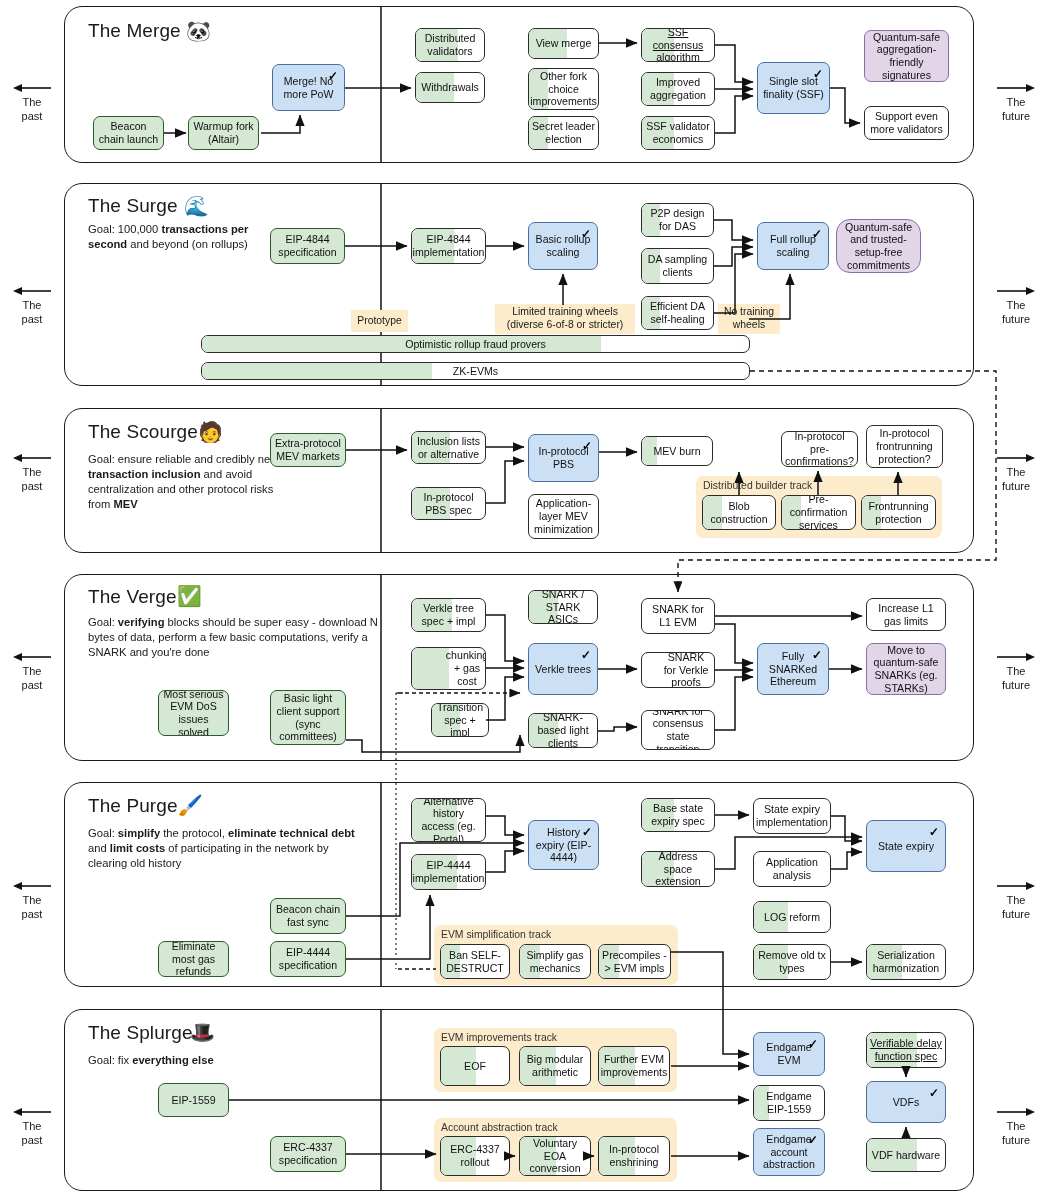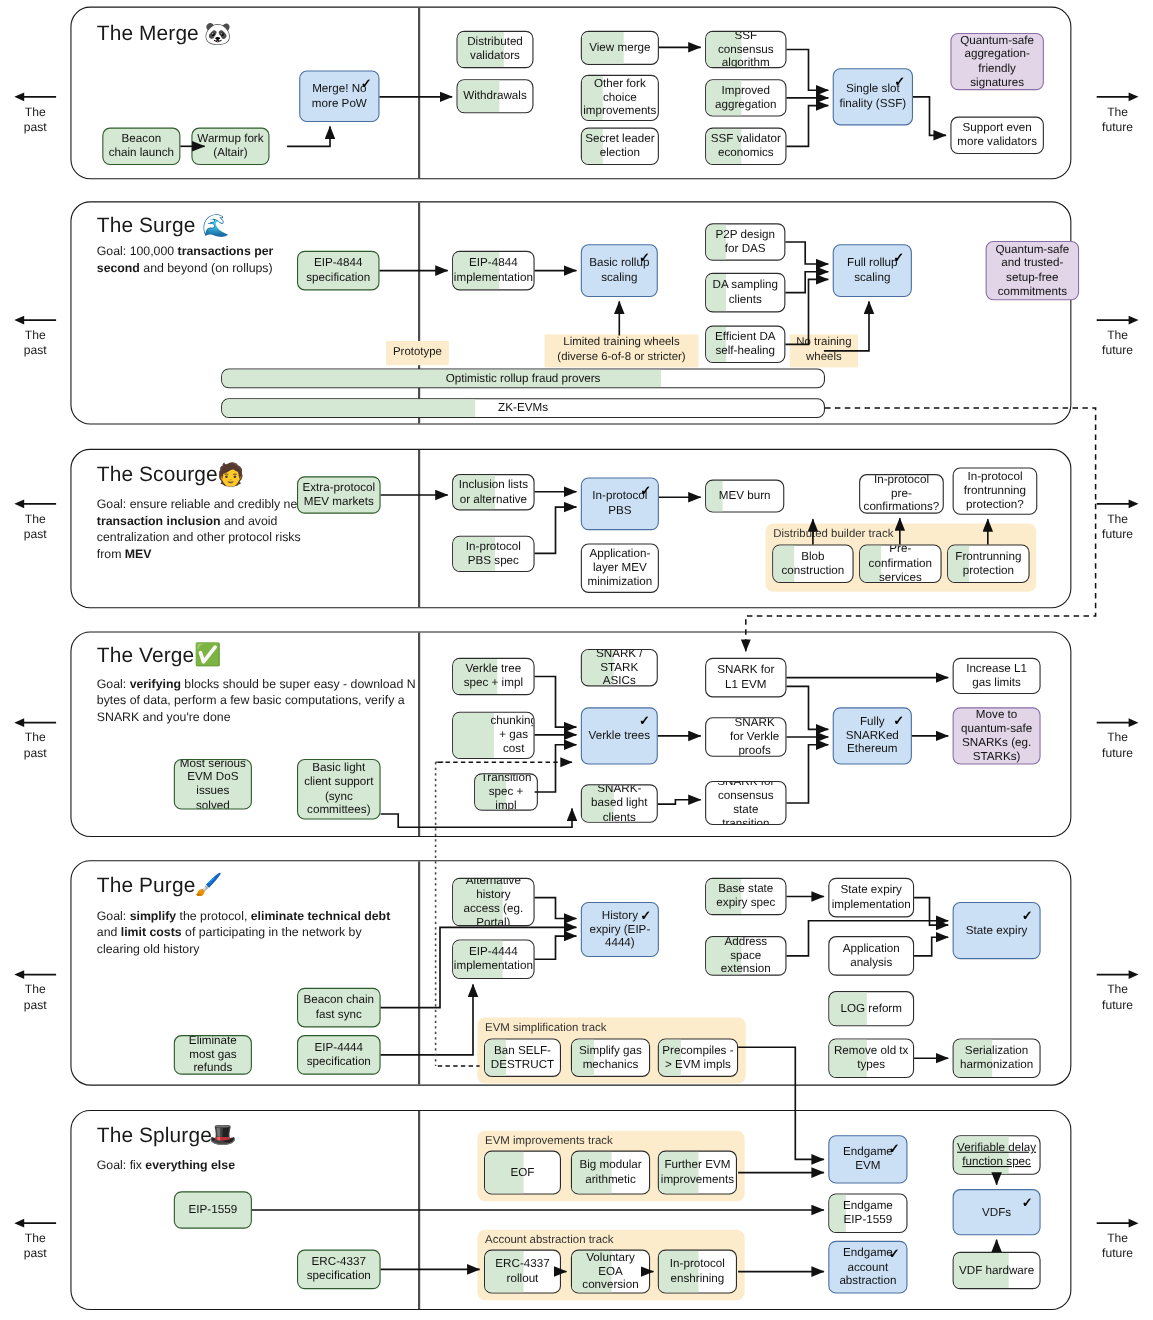--- a/index.html
+++ b/index.html
@@ -412,21 +412,21 @@
     <g fill="none" stroke="#111" stroke-width="1.4" stroke-dasharray="4,3">
       <path d="M398,693 L520,693" marker-end="url(#ah)"></path>
       <path d="M398,969 L436,969"></path>
     </g>
   </svg>
 
   <div id="nodes-layer">
       <div class="box green" style="left: 93px; top: 116px; width: 71px; height: 34px;">
         <div class="lbl">Beacon chain launch</div>
       </div>
-      <div class="box green" style="left: 174px; top: 116px; width: 71px; height: 34px;">
+      <div class="box green" style="left: 188px; top: 116px; width: 71px; height: 34px;">
         <div class="lbl">Warmup fork (Altair)</div>
       </div>
       <div class="box blue" style="left: 272px; top: 64px; width: 73px; height: 47px;">
         <div class="lbl">Merge! No more PoW</div>
         <div class="check" style="right:6px;top:4px;">✓</div>
       </div>
       <div class="box plain" style="left: 415px; top: 28px; width: 70px; height: 34px;">
         <div class="fill" style="width:62%"></div>
         <div class="lbl">Distributed validators</div>
       </div>
@@ -439,21 +439,21 @@
         <div class="lbl">View merge</div>
       </div>
       <div class="box plain" style="left: 528px; top: 68px; width: 71px; height: 42px;">
         <div class="fill" style="width:28%"></div>
         <div class="lbl">Other fork choice improvements</div>
       </div>
       <div class="box plain" style="left: 528px; top: 116px; width: 71px; height: 34px;">
         <div class="fill" style="width:27%"></div>
         <div class="lbl">Secret leader election</div>
       </div>
-      <div class="box plain" style="left: 641px; top: 28px; width: 74px; height: 34px;">
+      <div class="box plain" style="left: 641px; top: 28px; width: 74px; height: 34px; text-decoration: underline;">
         <div class="fill" style="width:44%"></div>
         <div class="lbl">SSF consensus algorithm</div>
       </div>
       <div class="box plain" style="left: 641px; top: 72px; width: 74px; height: 34px;">
         <div class="fill" style="width:44%"></div>
         <div class="lbl">Improved aggregation</div>
       </div>
       <div class="box plain" style="left: 641px; top: 116px; width: 74px; height: 34px;">
         <div class="fill" style="width:44%"></div>
         <div class="lbl">SSF validator economics</div>
@@ -488,21 +488,21 @@
         <div class="lbl">DA sampling clients</div>
       </div>
       <div class="box plain" style="left: 641px; top: 296px; width: 73px; height: 34px;">
         <div class="fill" style="width:25%"></div>
         <div class="lbl">Efficient DA self-healing</div>
       </div>
       <div class="box blue" style="left: 757px; top: 222px; width: 72px; height: 48px;">
         <div class="lbl">Full rollup scaling</div>
         <div class="check" style="right:6px;top:4px;">✓</div>
       </div>
-      <div class="box purple" style="left: 896px; top: 219px; width: 85px; height: 54px;">
+      <div class="box purple" style="left: 836px; top: 219px; width: 85px; height: 54px; border-radius: 14px;">
         <div class="lbl">Quantum-safe and trusted-setup-free commitments</div>
       </div>
       <div class="box green" style="left: 270px; top: 433px; width: 76px; height: 34px;">
         <div class="lbl">Extra-protocol MEV markets</div>
       </div>
       <div class="box plain" style="left: 411px; top: 431px; width: 75px; height: 33px;">
         <div class="fill" style="width:52%"></div>
         <div class="lbl">Inclusion lists or alternative</div>
       </div>
       <div class="box plain" style="left: 411px; top: 487px; width: 75px; height: 33px;">

